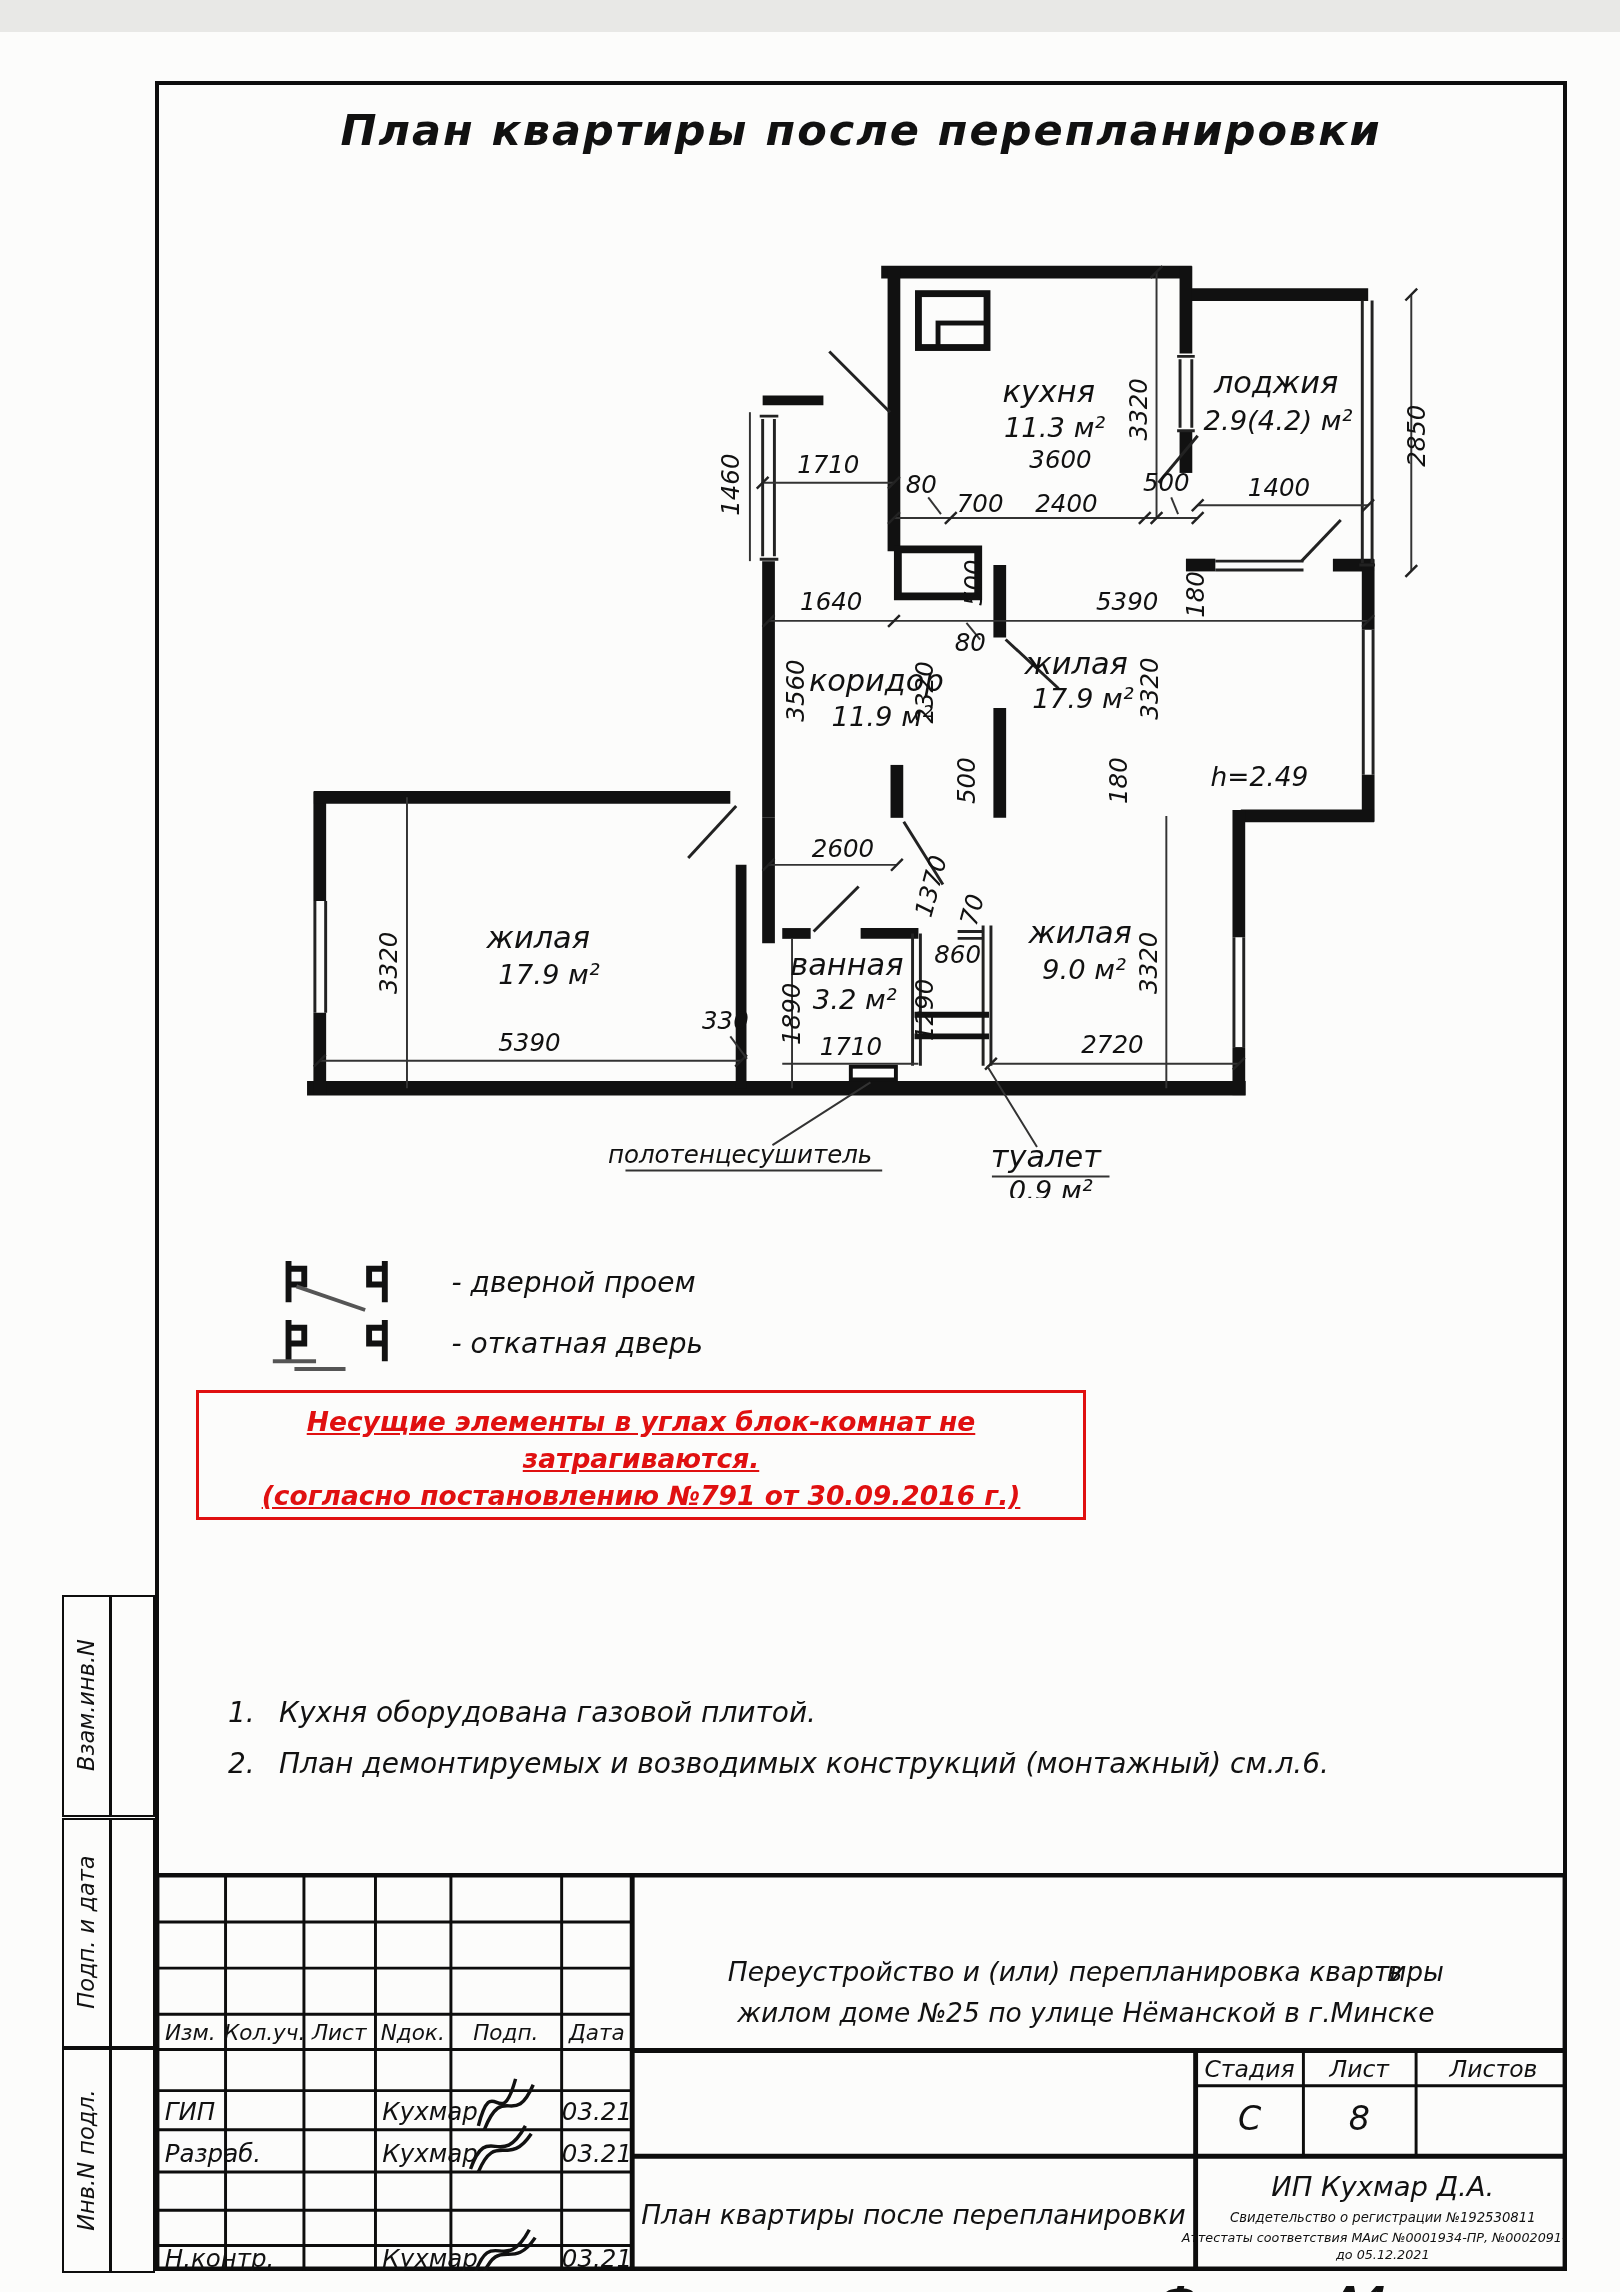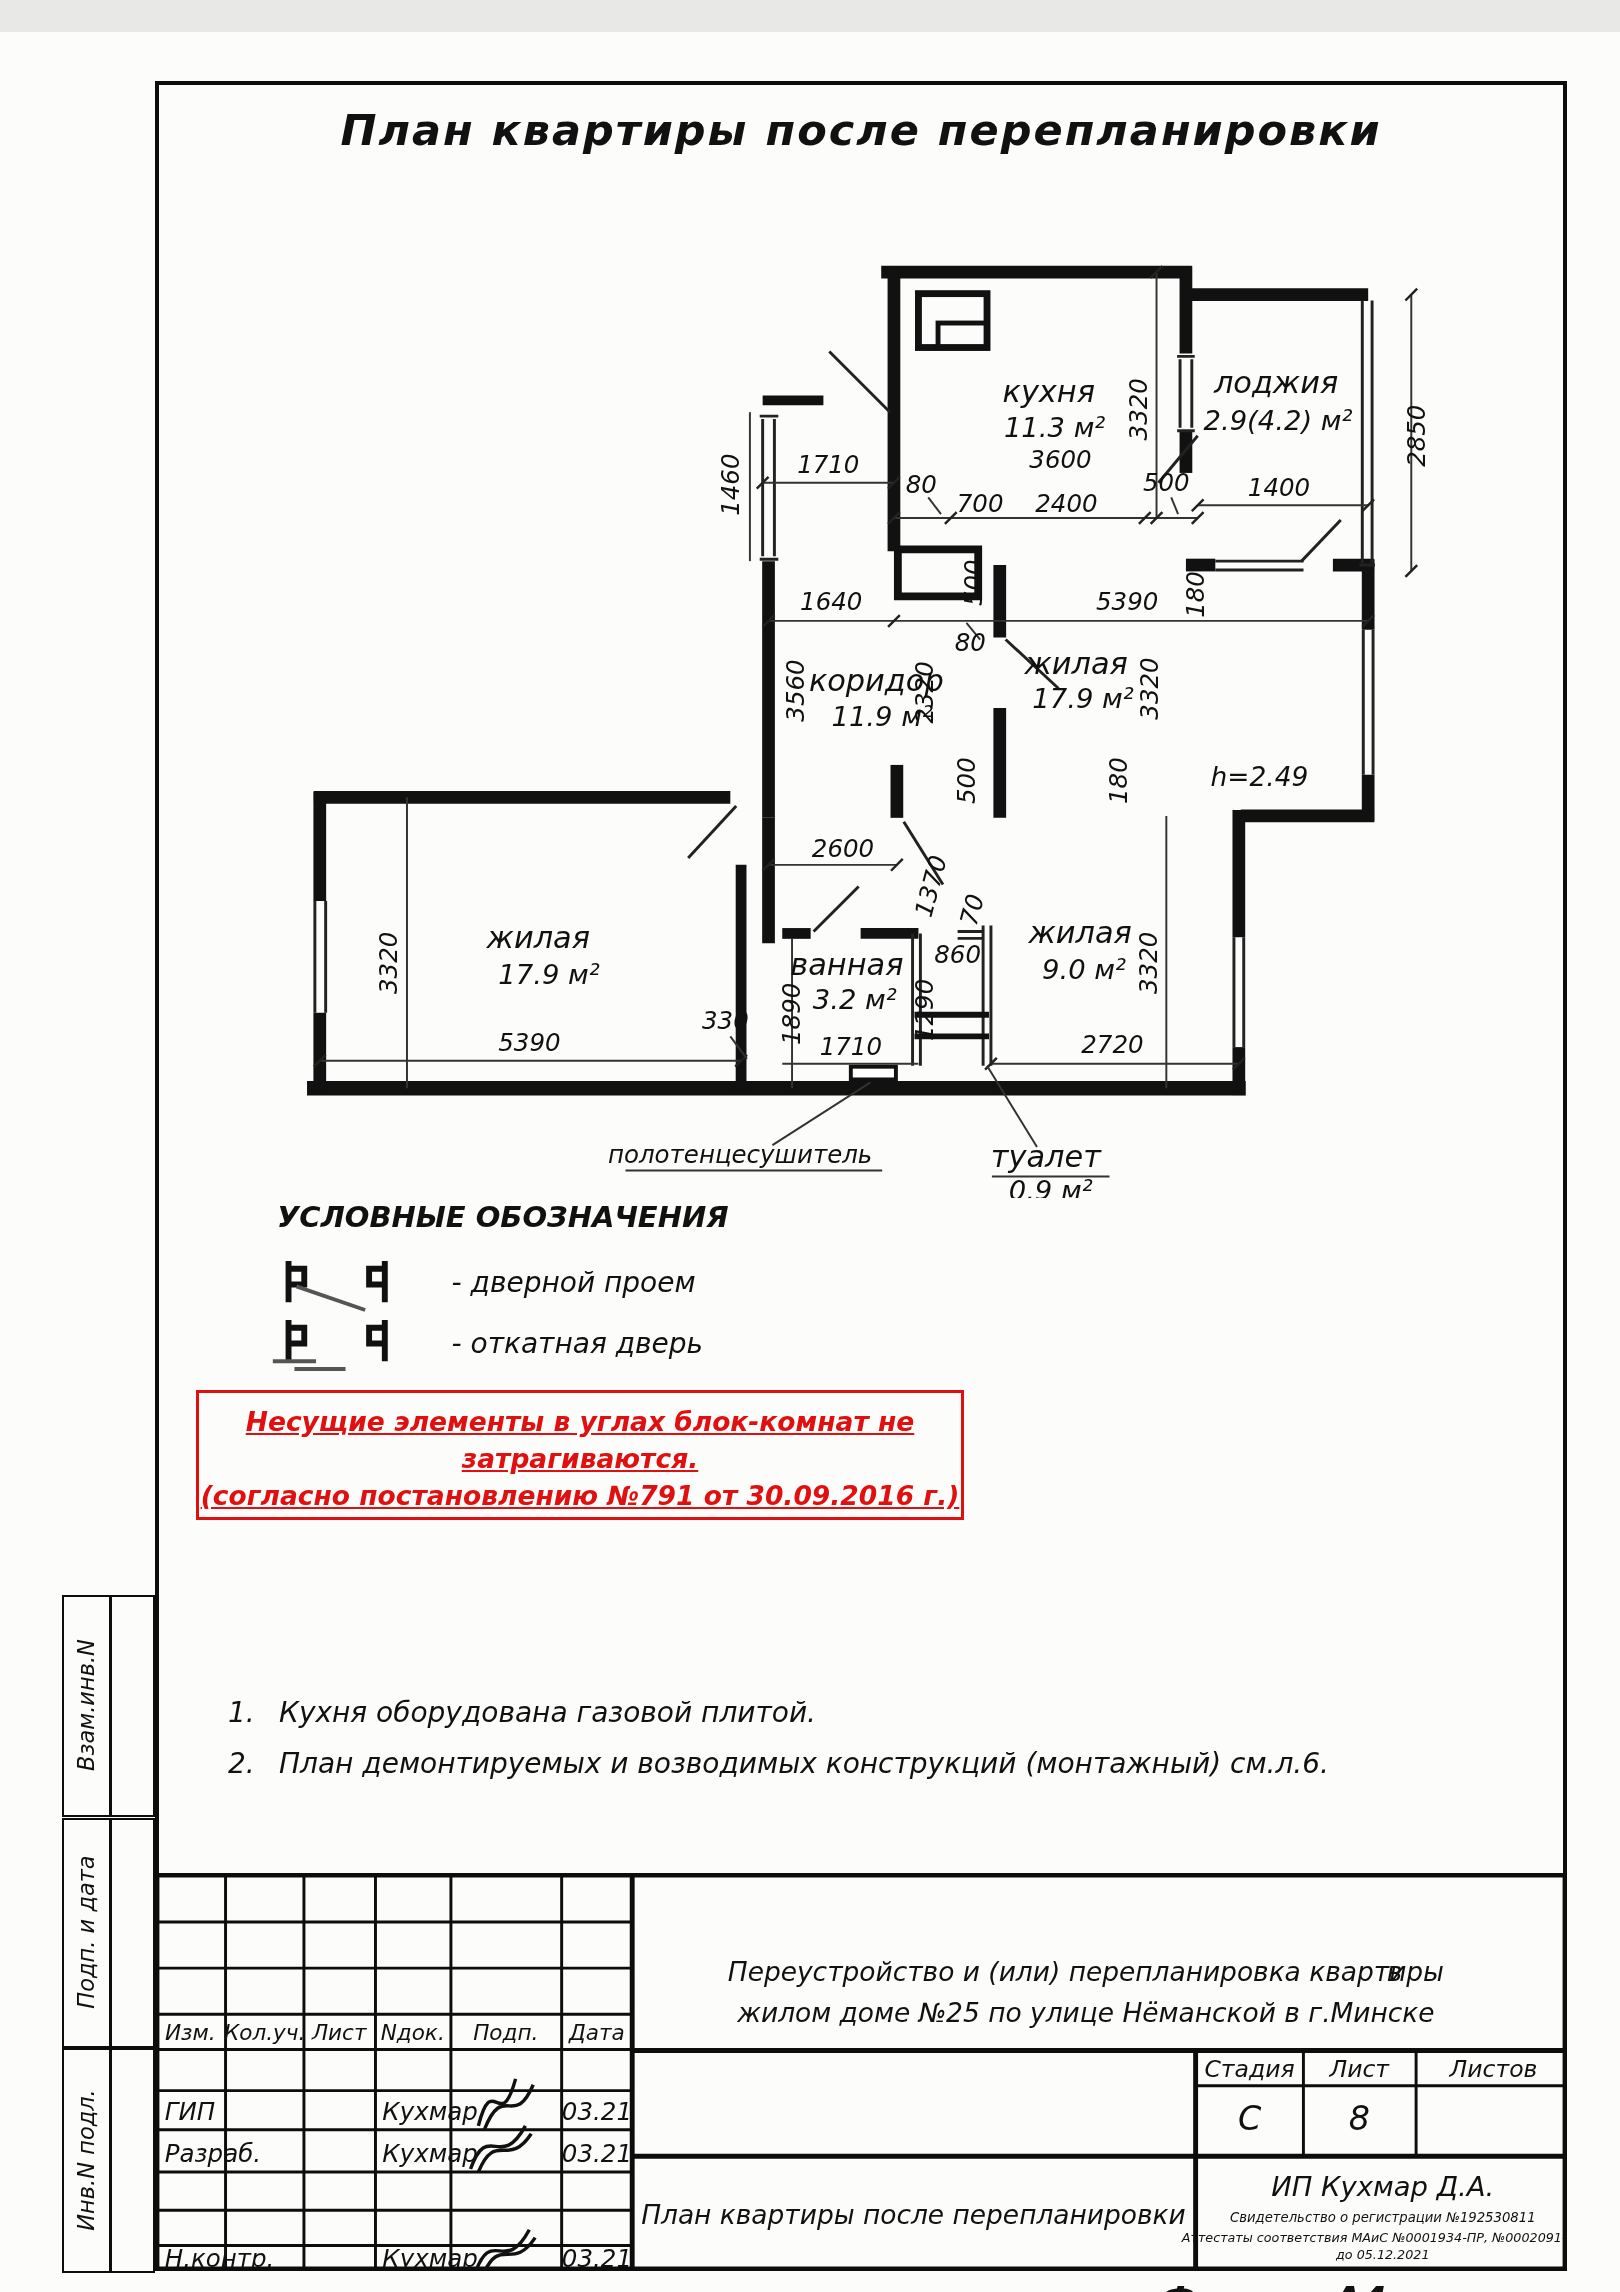--- a/index.html
+++ b/index.html
@@ -13,21 +13,21 @@
   #plan .tn{stroke:#222;stroke-width:3px;fill:none;}
   #plan .dl{stroke:#333;stroke-width:2px;fill:none;}
   #plan .tk{stroke:#222;stroke-width:2.5px;}
   #plan text{font-family:"DejaVu Sans",sans-serif;font-style:italic;fill:#111;}
   #plan .rn{font-size:31px;} #plan .ra{font-size:28px;} #plan .dm{font-size:25px;} #plan .hn{font-size:27px;}
   
   #legend-title{position:absolute;left:277px;top:1168px;font-size:29px;font-weight:bold;font-style:italic;}
   .legend-row{position:absolute;left:263px;display:flex;align-items:center;}
   .legend-row .lbl{font-size:28px;font-style:italic;margin-left:21.6px;}
   
-  #warnbox{position:absolute;left:196px;top:1358px;width:768px;height:130px;border:3.9px solid #e01010;box-sizing:border-box;text-align:center;padding-top:9.8px;}
+  #warnbox{position:absolute;left:196px;top:1358px;width:890px;height:130px;border:3.9px solid #e01010;box-sizing:border-box;text-align:center;padding-top:9.8px;}
   #warnbox div{font-size:26.5px;font-style:italic;font-weight:bold;color:#e01010;text-decoration:underline;line-height:37px;}
   
   .note-row{position:absolute;left:228px;display:flex;font-size:28px;font-style:italic;}
   .note-row .n{width:51px;} 
   
   .strip-cell{position:absolute;left:62px;width:93px;border:2.9px solid #0d0d0d;box-sizing:border-box;}
   .strip-cell .div{position:absolute;left:45px;top:0;bottom:0;width:2.9px;background:#0d0d0d;}
   .strip-cell span{position:absolute;left:-76px;top:50%;width:196px;margin-top:-13.7px;transform:rotate(-90deg);text-align:center;font-size:22.5px;font-style:italic;}
   
   #tb{position:absolute;left:155px;top:1841px;}
@@ -186,21 +186,20 @@
       <text class="dm" transform="rotate(-90 616 852)" x="616" y="852" text-anchor="middle">1890</text>
       <text class="dm" x="540" y="868" text-anchor="middle">330</text>
       <text class="dm" x="668" y="894" text-anchor="middle">1710</text>
       <text class="dm" x="340" y="890" text-anchor="middle">5390</text>
       <text class="dm" x="935" y="892" text-anchor="middle">2720</text>
       <text class="dm" transform="rotate(-90 205 800)" x="205" y="800" text-anchor="middle">3320</text>
       <text class="dm" transform="rotate(-90 980 800)" x="980" y="800" text-anchor="middle">3320</text>
     </g>
   </svg>
 
-  <div id="legend-title">УСЛОВНЫЕ ОБОЗНАЧЕНИЯ</div>
   <div class="legend-row" style="top:1221px;">
     <svg width="167" height="59" viewBox="0 0 170 60">
       <path d="M26,8 V50 M26,16 h16 v16 h-16" stroke="#111" stroke-width="6" fill="none"></path>
       <path d="M124,8 V50 M124,16 h-16 v16 h16" stroke="#111" stroke-width="6" fill="none"></path>
       <path d="M34,34 L104,58" stroke="#555" stroke-width="4" fill="none"></path>
     </svg>
     <span class="lbl">- дверной проем</span>
   </div>
   <div class="legend-row" style="top:1282px;">
     <svg width="167" height="59" viewBox="0 0 170 60">

